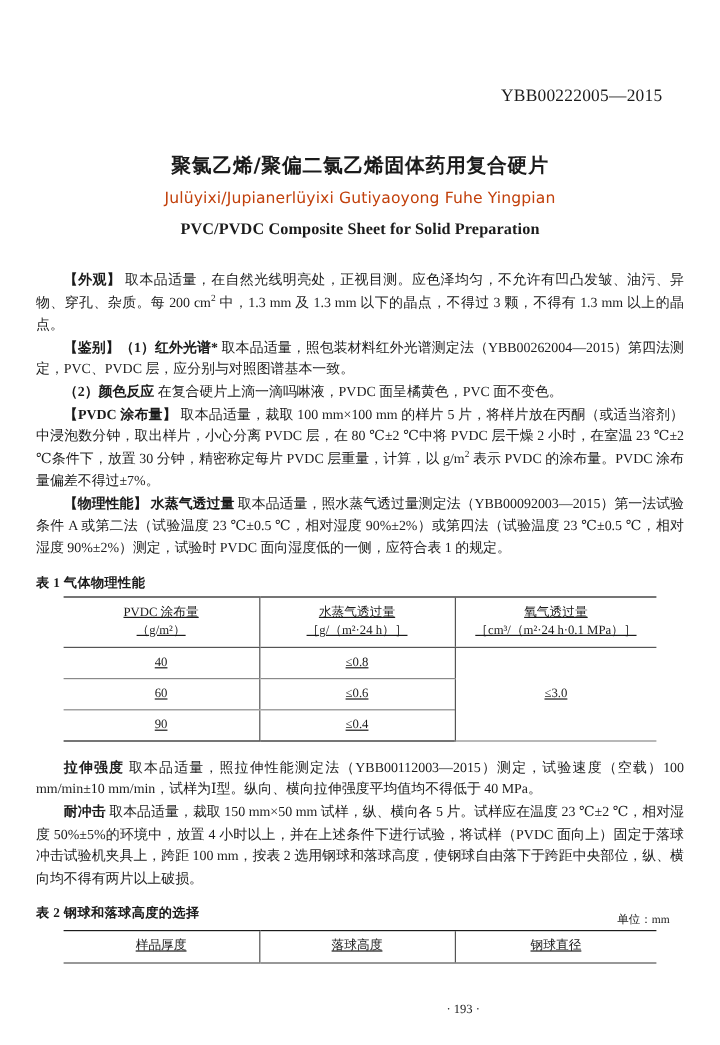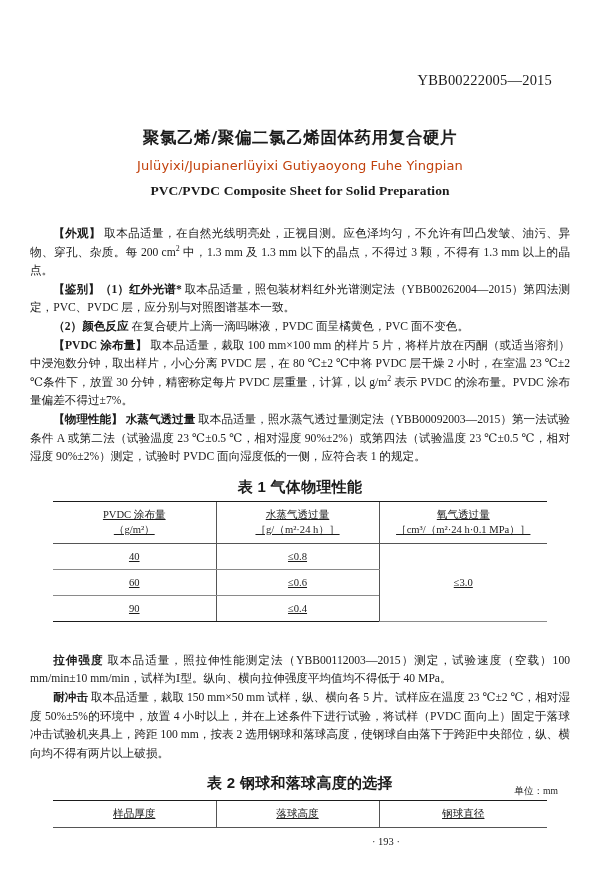--- a/index.html
+++ b/index.html
@@ -70,25 +70,25 @@
   .para {
     margin: 0;
     text-indent: 2em;
   }
   .lead { font-weight: bold; }
   sup { font-size: 0.68em; vertical-align: super; line-height: 0; }
 
   
   .table-wrap { margin-top: 11px; }
   .table-caption {
-    text-align: center;
-    font-size: 15px;
+    text-align: left;
+    font-size: 11px;
     font-weight: bold;
     letter-spacing: 0.3px;
-    font-family: Liberation Sans, sans-serif;
+    font-family: Liberation Serif, serif;
     margin-bottom: 4px;
   }
   .unit-note {
     text-align: right;
     font-size: 9.6px;
     padding-right: 12px;
     margin-top: -12px;
     margin-bottom: 2px;
   }
   table.std {
@@ -208,21 +208,21 @@
           <td class="vline">≤0.6</td>
         </tr>
         <tr>
           <td>90</td>
           <td class="vline">≤0.4</td>
         </tr>
       </tbody>
     </table>
   </div>
 
-  <div class="body-text" style="margin-top:30px;">
+  <div class="body-text" style="margin-top:13px;">
     <p class="para">
       <span class="lead">拉伸强度</span><span> 取本品适量，照拉伸性能测定法（YBB00112003—2015）测定，试验速度（空载）100 mm/min±10 mm/min，试样为Ⅰ型。纵向、横向拉伸强度平均值均不得低于 40 MPa。</span>
     </p>
     <p class="para">
       <span class="lead">耐冲击</span><span> 取本品适量，裁取 150 mm×50 mm 试样，纵、横向各 5 片。试样应在温度 23 ℃±2 ℃，相对湿度 50%±5%的环境中，放置 4 小时以上，并在上述条件下进行试验，将试样（PVDC 面向上）固定于落球冲击试验机夹具上，跨距 100 mm，按表 2 选用钢球和落球高度，使钢球自由落下于跨距中央部位，纵、横向均不得有两片以上破损。</span>
     </p>
   </div>
 
   <div class="table-wrap">
     <div class="table-caption">表 2   钢球和落球高度的选择</div>

